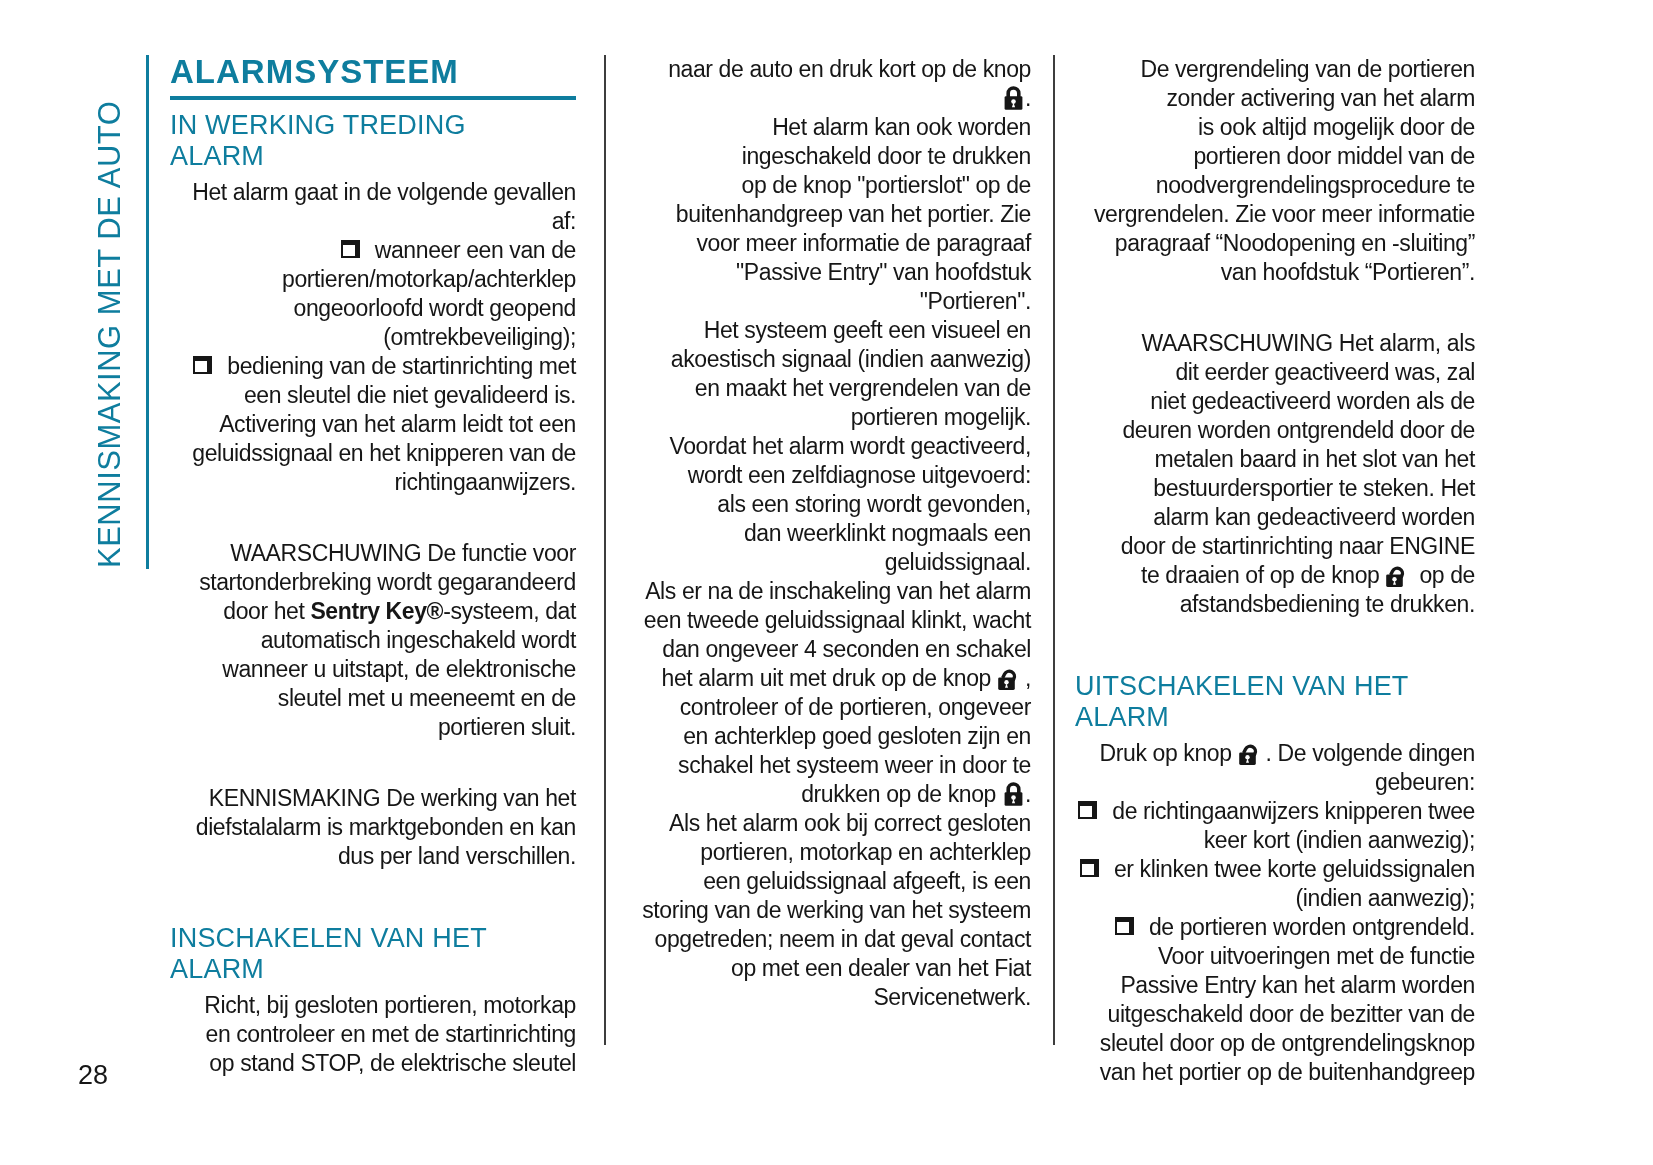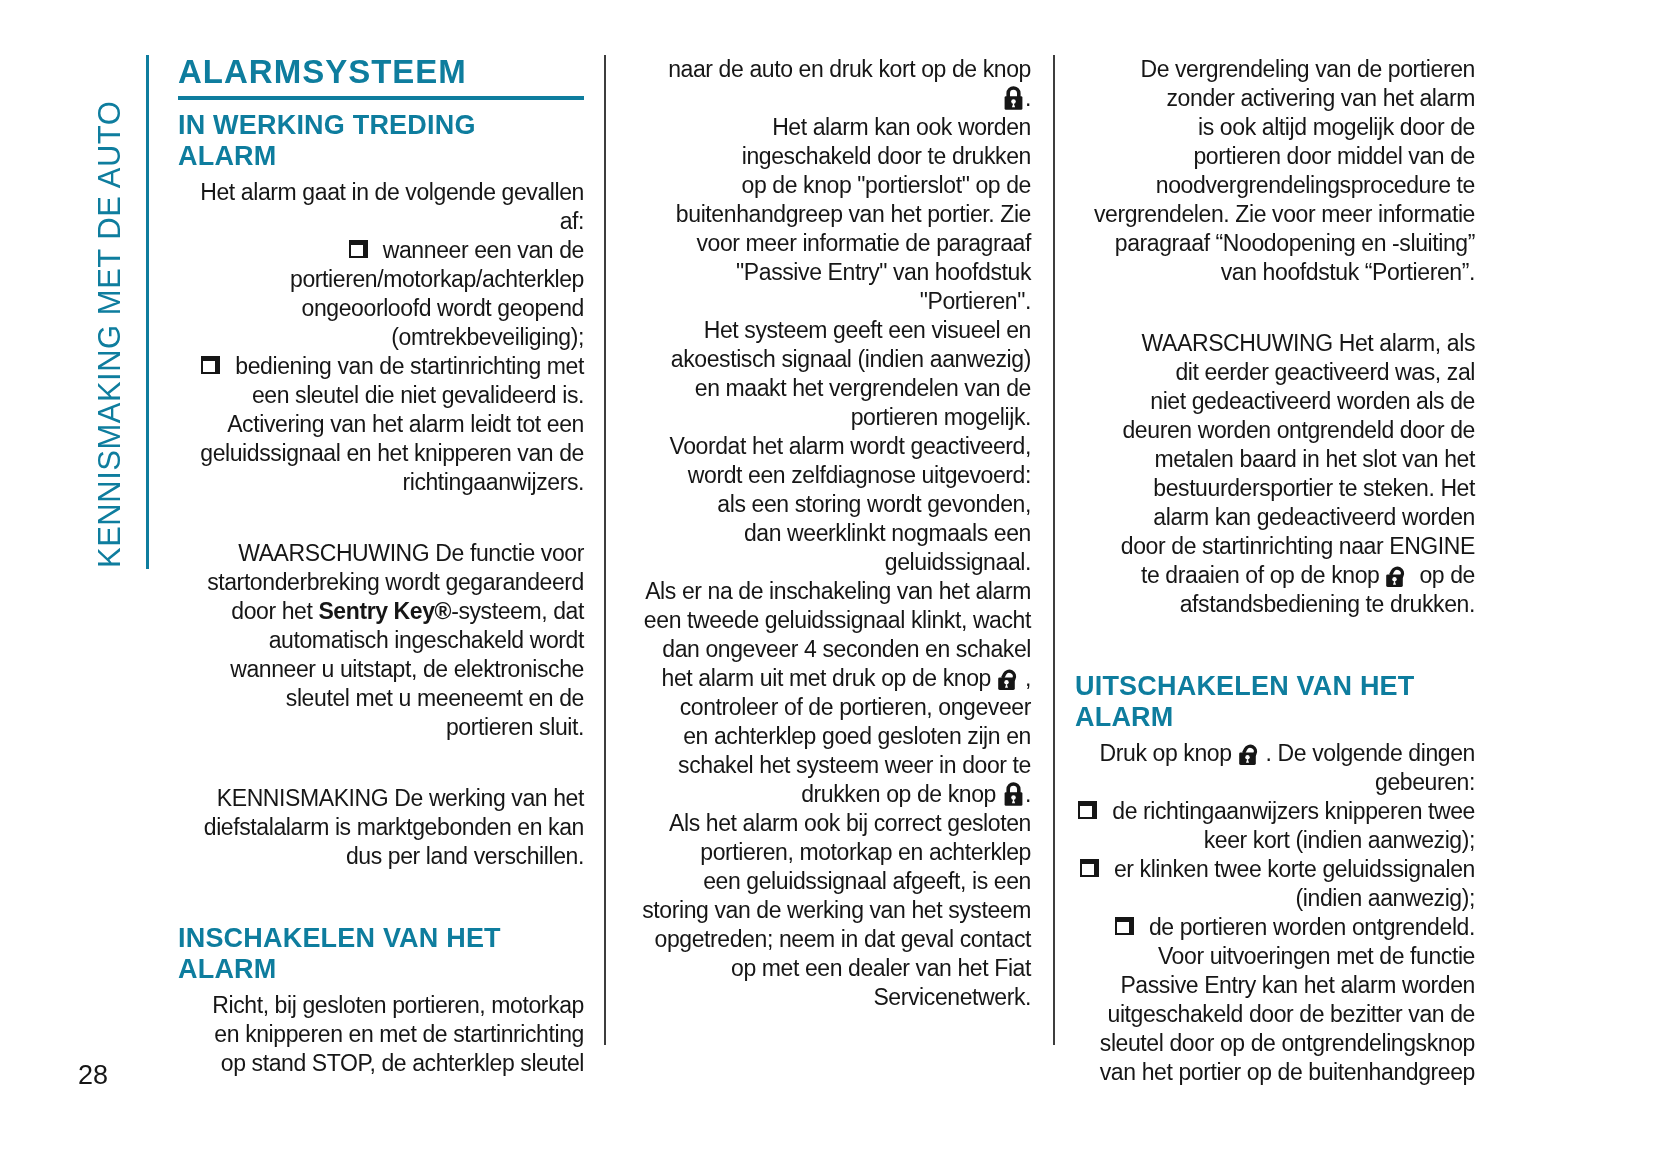--- a/index.html
+++ b/index.html
@@ -22,32 +22,32 @@
   #sidebar-rule{
     position:absolute;left:146px;top:55px;width:3px;height:514px;
     background:var(--accent,#0e7d9e);
   }
   
   .vdivider{position:absolute;top:55px;width:2px;height:990px;background:#3d3d3d;}
   #divider-1{left:604px;}
   #divider-2{left:1053px;}
   
   .col{position:absolute;top:55px;font-size:23px;line-height:29px;letter-spacing:-.4px;}
-  #col-1{left:178px;width:406px;}
+  #col-1{left:170px;width:406px;}
   #col-2{left:627px;width:404px;}
   #col-3{left:1075px;width:400px;}
   .blk-p{white-space:nowrap;text-align:right;}
   .blk-h1{
     font-size:33px;line-height:34px;font-weight:bold;letter-spacing:1px;
     color:var(--accent,#0e7d9e);
     border-bottom:4px solid var(--accent,#0e7d9e);
     padding-bottom:7px;margin-bottom:10px;white-space:nowrap;
   }
   .blk-h2{
-    font-size:27px;line-height:31px;font-weight:bold;letter-spacing:.2px;
+    font-size:27px;line-height:31px;font-weight:normal;letter-spacing:.2px;
     color:var(--accent,#0e7d9e);
     margin-top:10px;margin-bottom:6px;white-space:nowrap;
   }
   .blk-gap{height:42px;}
   
   .sq{
     display:inline-block;width:12px;height:11px;
     border:2px solid #161616;border-top-width:5px;border-right-width:5px;
     margin-right:9px;
   }
@@ -71,21 +71,21 @@
   <div id="col-1" class="col">
       <div class="blk-h1"><span>ALARMSYSTEEM</span></div>
       <div class="blk-h2"><span>IN WERKING TREDING</span><br><span>ALARM</span></div>
       <div class="blk-p"><span>Het alarm gaat in de volgende gevallen</span><br><span>af:</span><br><span class="sq"></span><span> wanneer een van de</span><br><span>portieren/motorkap/achterklep</span><br><span>ongeoorloofd wordt geopend</span><br><span>(omtrekbeveiliging);</span><br><span class="sq"></span><span> bediening van de startinrichting met</span><br><span>een sleutel die niet gevalideerd is.</span><br><span>Activering van het alarm leidt tot een</span><br><span>geluidssignaal en het knipperen van de</span><br><span>richtingaanwijzers.</span></div>
       <div class="blk-gap"></div>
       <div class="blk-p"><span>WAARSCHUWING De functie voor</span><br><span>startonderbreking wordt gegarandeerd</span><br><span>door het </span><b>Sentry Key®</b><span>-systeem, dat</span><br><span>automatisch ingeschakeld wordt</span><br><span>wanneer u uitstapt, de elektronische</span><br><span>sleutel met u meeneemt en de</span><br><span>portieren sluit.</span></div>
       <div class="blk-gap"></div>
       <div class="blk-p"><span>KENNISMAKING De werking van het</span><br><span>diefstalalarm is marktgebonden en kan</span><br><span>dus per land verschillen.</span></div>
       <div class="blk-gap"></div>
       <div class="blk-h2"><span>INSCHAKELEN VAN HET</span><br><span>ALARM</span></div>
-      <div class="blk-p"><span>Richt, bij gesloten portieren, motorkap</span><br><span>en knipperen en met de startinrichting</span><br><span>op stand STOP, de achterklep sleutel</span></div>
+      <div class="blk-p"><span>Richt, bij gesloten portieren, motorkap</span><br><span>en controleer en met de startinrichting</span><br><span>op stand STOP, de elektrische sleutel</span></div>
     </div>
   <div id="divider-1" class="vdivider"></div>
   <div id="col-2" class="col">
       <div class="blk-p"><span>naar de auto en druk kort op de knop</span><br><span class="ic"><svg width="23" height="27" viewBox="0 0 23 27" xmlns="http://www.w3.org/2000/svg">
             <path d="M6.2,13 V9.3 a5.3,5.3 0 0 1 10.6,0 V13" fill="none" stroke="#161616" stroke-width="3.6"></path>
             <rect x="2.6" y="12.2" width="17.8" height="13.6" rx="1.4" fill="#161616"></rect>
             <circle cx="11.5" cy="17.6" r="2.3" fill="#fff"></circle>
             <path d="M11.5,18.6 L9.9,23.2 L13.1,23.2 Z" fill="#fff"></path>
           </svg></span><span>.</span><br><span>Het alarm kan ook worden</span><br><span>ingeschakeld door te drukken</span><br><span>op de knop "portierslot" op de</span><br><span>buitenhandgreep van het portier. Zie</span><br><span>voor meer informatie de paragraaf</span><br><span>"Passive Entry" van hoofdstuk</span><br><span>"Portieren".</span><br><span>Het systeem geeft een visueel en</span><br><span>akoestisch signaal (indien aanwezig)</span><br><span>en maakt het vergrendelen van de</span><br><span>portieren mogelijk.</span><br><span>Voordat het alarm wordt geactiveerd,</span><br><span>wordt een zelfdiagnose uitgevoerd:</span><br><span>als een storing wordt gevonden,</span><br><span>dan weerklinkt nogmaals een</span><br><span>geluidssignaal.</span><br><span>Als er na de inschakeling van het alarm</span><br><span>een tweede geluidssignaal klinkt, wacht</span><br><span>dan ongeveer 4 seconden en schakel</span><br><span>het alarm uit met druk op de knop </span><span class="ic"><svg width="28" height="27" viewBox="0 0 28 27" xmlns="http://www.w3.org/2000/svg">
             <path d="M5.6,14 V9.6 a5.2,5.2 0 0 1 10.4,0 V11.4" fill="none" stroke="#161616" stroke-width="3.4" transform="rotate(27 5.6 14)"></path>

